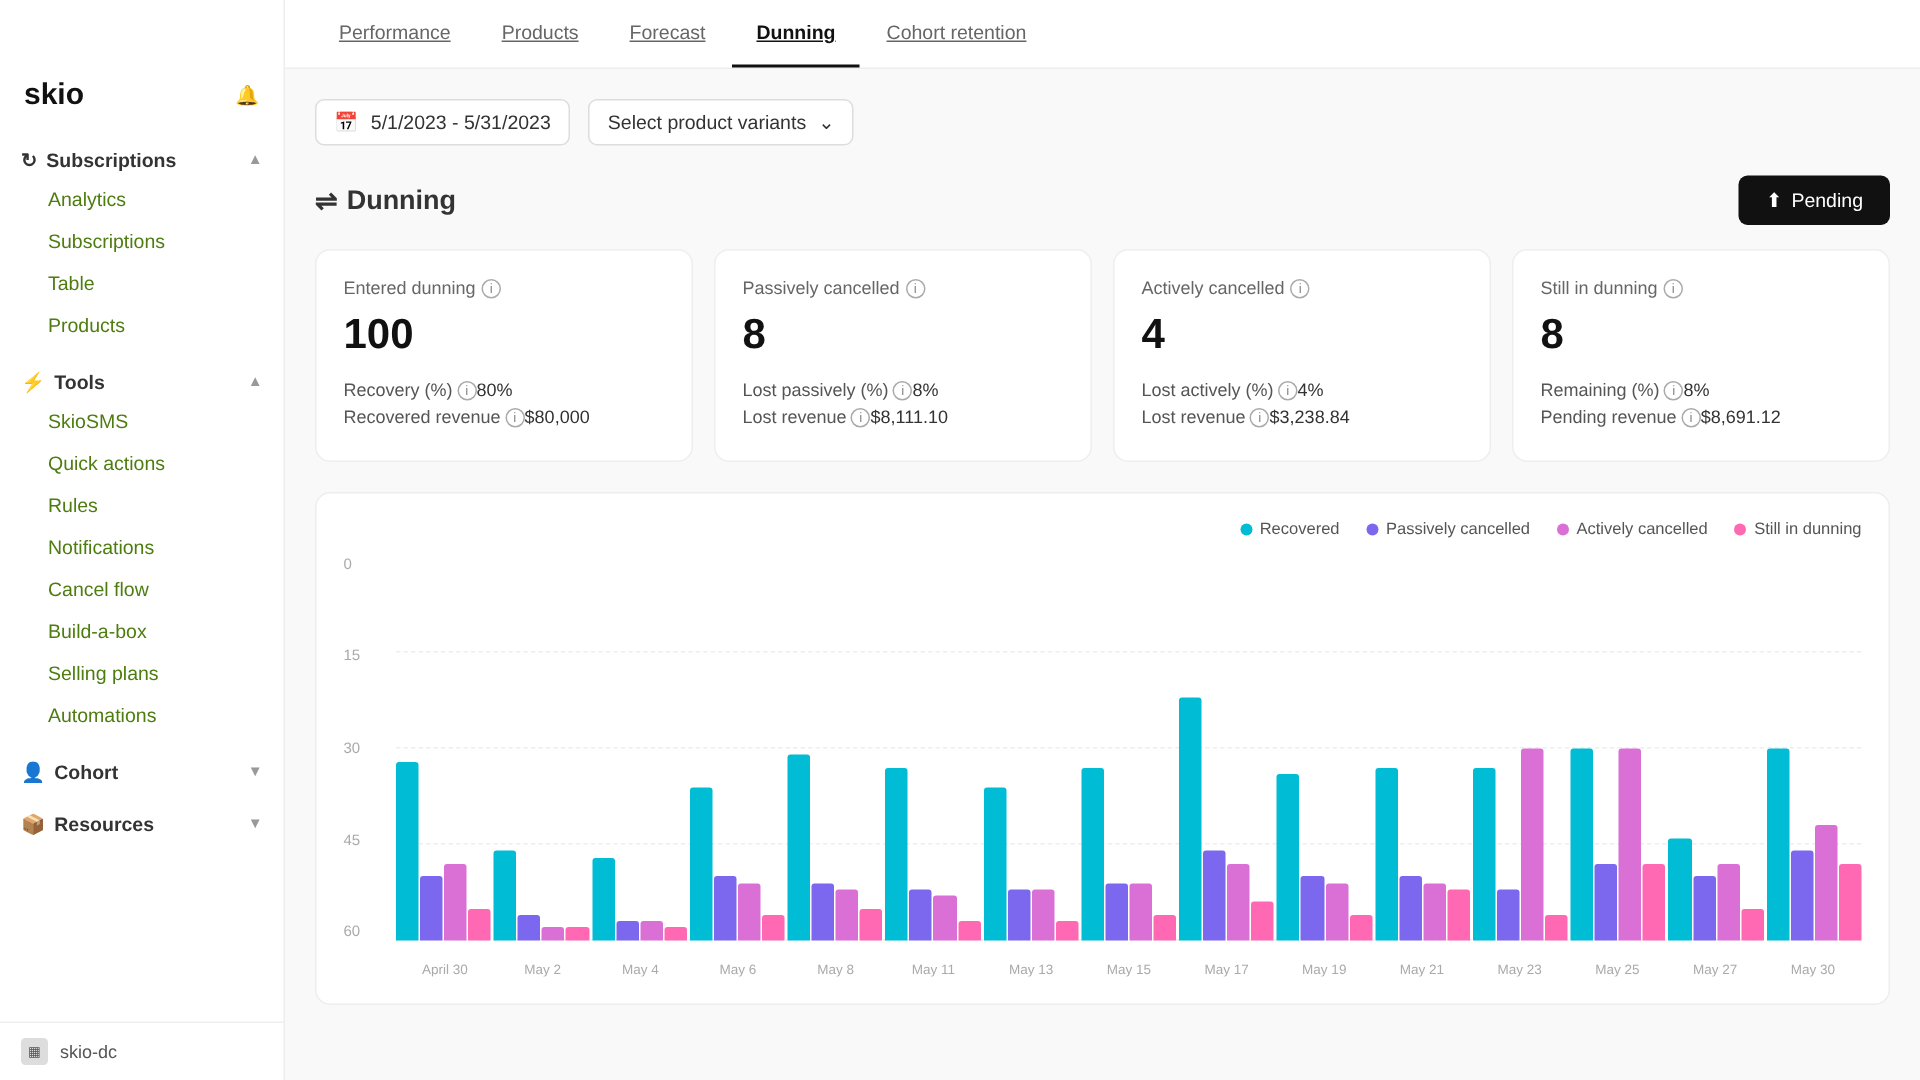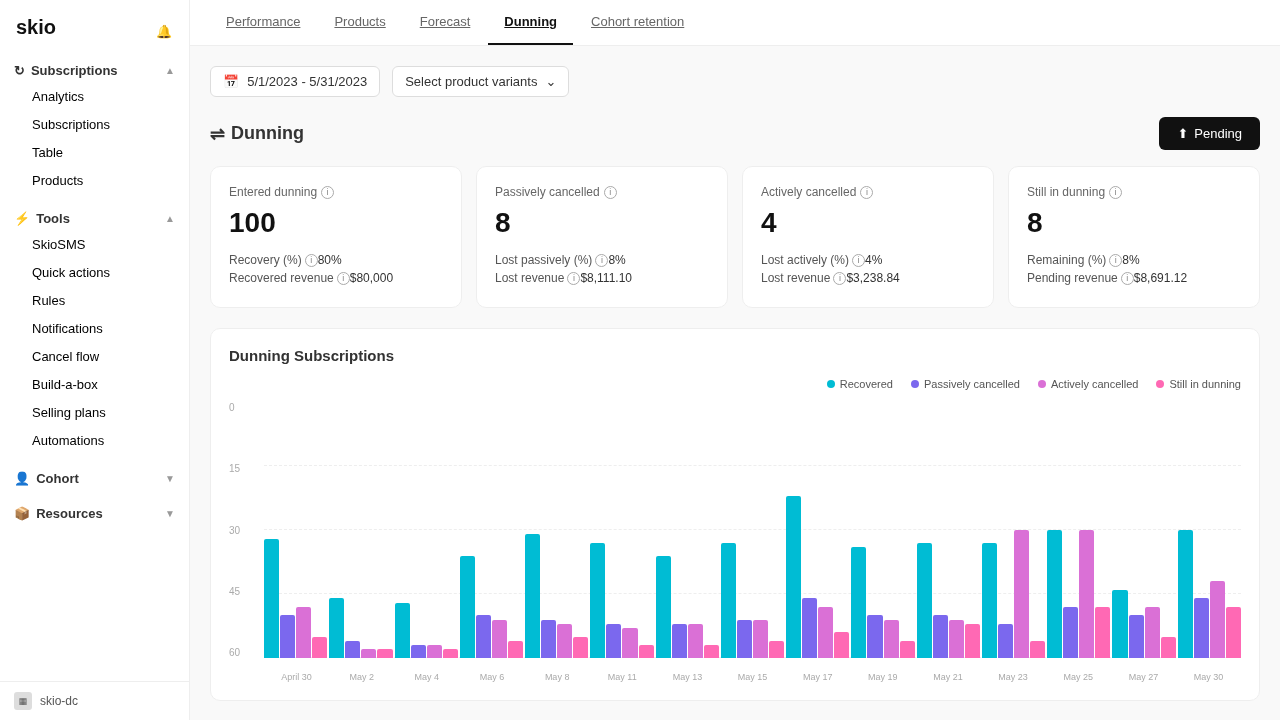--- a/index.html
+++ b/index.html
@@ -1,26 +1,26 @@
 <!DOCTYPE html>
 <html><head>
   <meta charset="utf-8">
   <style>
     * { box-sizing: border-box; margin: 0; padding: 0; }
     body { font-family: -apple-system, BlinkMacSystemFont, 'Segoe UI', sans-serif; background: #f9f9f9; display: flex; height: 720px; overflow: hidden; font-size: 13px; color: #333; }
 
     
     .sidebar { width: 190px; background: #fff; border-right: 1px solid #eee; display: flex; flex-direction: column; height: 100%; flex-shrink: 0; }
-    .sidebar-logo { padding: 16px 16px 12px; display: flex; align-items: flex-end; gap: 8px; }
+    .sidebar-logo { padding: 16px 16px 12px; display: flex; align-items: center; gap: 8px; margin-top: 36px; }
     .logo-text { font-size: 20px; font-weight: 700; color: #111; }
     .bell-icon { margin-left: auto; color: #555; cursor: pointer; }
     .sidebar-section { padding: 4px 0; }
     .sidebar-section-header { display: flex; align-items: center; justify-content: space-between; padding: 8px 14px 4px; cursor: pointer; }
     .sidebar-section-title { font-size: 13px; font-weight: 600; color: #333; display: flex; align-items: center; gap: 6px; }
-    .sidebar-item { padding: 6px 14px 6px 26px; cursor: pointer; color: #000000; font-size: 13px; border-radius: 6px; margin: 1px 6px; }
+    .sidebar-item { padding: 6px 14px 6px 26px; cursor: pointer; color: #4d7c0f; font-size: 13px; border-radius: 6px; margin: 1px 6px; }
     .chevron { font-size: 10px; color: #999; }
     .sidebar-footer { margin-top: auto; padding: 10px 14px; border-top: 1px solid #eee; display: flex; align-items: center; gap: 8px; font-size: 12px; color: #555; }
     .footer-icon { width: 18px; height: 18px; background: #ddd; border-radius: 3px; display: flex; align-items: center; justify-content: center; font-size: 9px; }
 
     
     .main { flex: 1; display: flex; flex-direction: column; overflow: hidden; }
 
     
     .tabs-bar { background: #fff; border-bottom: 1px solid #eee; padding: 0 20px; display: flex; align-items: center; gap: 2px; }
     .tab { padding: 14px 16px; cursor: pointer; font-size: 13px; color: #666; border-bottom: 2px solid transparent; white-space: nowrap; text-decoration: underline; }
@@ -252,21 +252,20 @@
             <span>Pending revenue</span>
             <span class="info-icon">i</span>
           </span>
           <span class="stat-card-row-val">$8,691.12</span>
         </div>
       </div>
 
     </div>
 
     <div class="chart-section">
-      <div class="chart-title">Dunning Subscriptions</div>
 
       <div class="chart-legend">
         <div class="legend-item">
           <div class="legend-dot" style="background:#00BCD4"></div>
           <span>Recovered</span>
         </div>
         <div class="legend-item">
           <div class="legend-dot" style="background:#7B68EE"></div>
           <span>Passively cancelled</span>
         </div>

